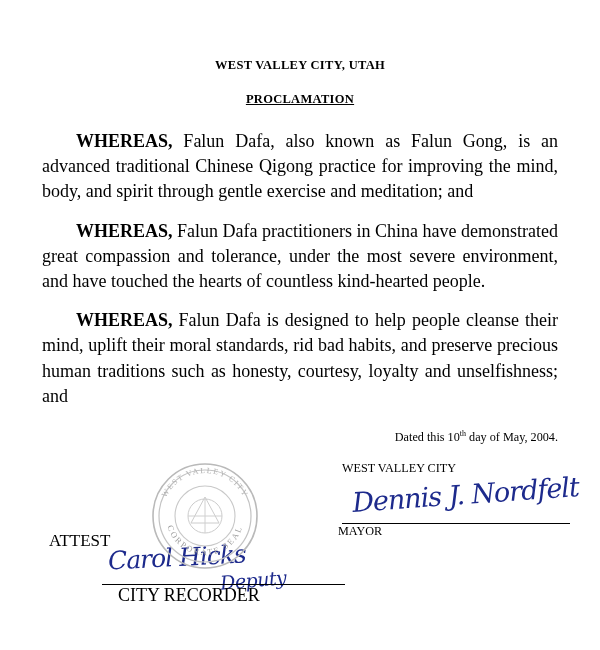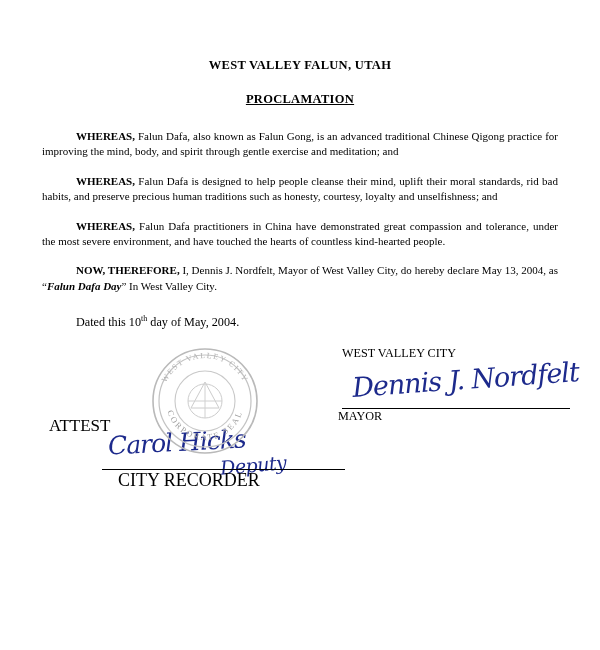--- a/index.html
+++ b/index.html
@@ -45,38 +45,38 @@
   .title-block .line1 {
     display: block;
     text-align: center;
   }
   .title-block .line2 {
     display: block;
     text-align: left;
     padding-left: 22px;
   }
   p.body {
-    font-size: 11px;
+    font-size: 18px;
     line-height: 1.40;
     text-align: justify;
     margin: 0 0 14px 0;
     text-indent: 34px;
   }
   p.body .lead {
     font-weight: bold;
   }
   p.body .ital {
     font-style: italic;
     font-weight: bold;
   }
   p.dated {
     font-size: 12.2px;
     margin: 20px 0 0 0;
     text-indent: 34px;
-    text-align: left;
+    text-align: right;
   }
   sup {
     font-size: 8px;
     vertical-align: super;
   }
   .sig-area {
     position: relative;
     margin-top: 16px;
     height: 180px;
   }
@@ -155,32 +155,31 @@
     width: 126px;
     height: 126px;
   }
   .seal svg { display: block; }
 </style>
 </head>
 <body>
 
 <div class="page">
 
-  <div class="heading city">WEST VALLEY FALUN, UTAH</div>
+  <div class="heading city">WEST VALLEY CITY, UTAH</div>
   <div class="heading proclamation">PROCLAMATION</div>
 
 
   <p class="body"><span class="lead">WHEREAS,</span><span> Falun Dafa, also known as Falun Gong, is an advanced traditional Chinese Qigong practice for improving the mind, body, and spirit through gentle exercise and meditation; and</span></p>
 
 
+  <p class="body"><span class="lead">WHEREAS,</span><span> Falun Dafa practitioners in China have demonstrated great compassion and tolerance, under the most severe environment, and have touched the hearts of countless kind-hearted people.</span></p>
+
   <p class="body"><span class="lead">WHEREAS,</span><span> Falun Dafa is designed to help people cleanse their mind, uplift their moral standards, rid bad habits, and preserve precious human traditions such as honesty, courtesy, loyalty and unselfishness; and</span></p>
 
-  <p class="body"><span class="lead">WHEREAS,</span><span> Falun Dafa practitioners in China have demonstrated great compassion and tolerance, under the most severe environment, and have touched the hearts of countless kind-hearted people.</span></p>
-
-  <p class="body"><span class="lead">NOW, THEREFORE,</span><span> I, Dennis J. Nordfelt, Mayor of West Valley City, do hereby declare May 13, 2004, as “</span><span class="ital">Falun Dafa Day</span><span>” In West Valley City.</span></p>
 
   <p class="dated"><span>Dated this 10</span><sup>th</sup><span> day of May, 2004.</span></p>
 
   <div class="sig-area">
 
     <div class="wvc-label">WEST VALLEY CITY</div>
 
     <div class="sig sig-mayor">Dennis J. Nordfelt</div>
     <div class="sig-line mayor-line"></div>
     <div class="mayor-label">MAYOR</div>

